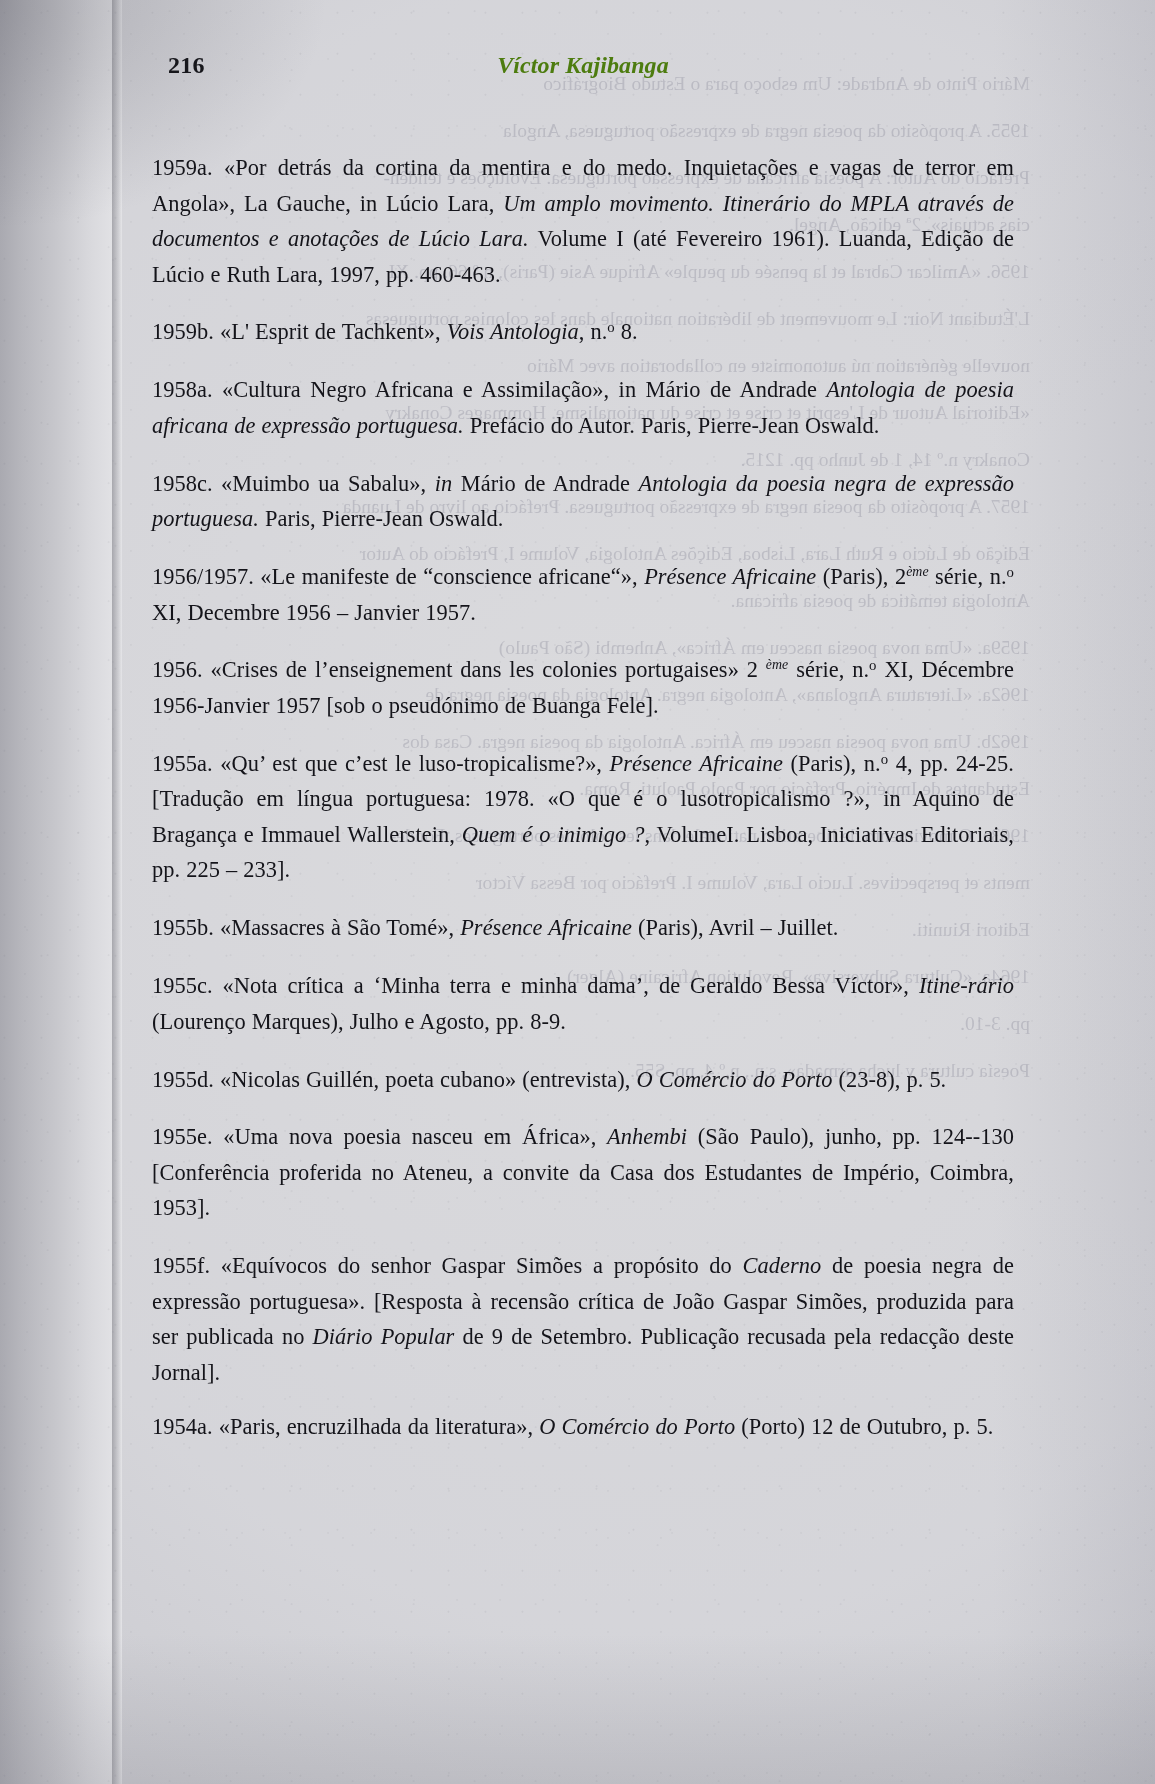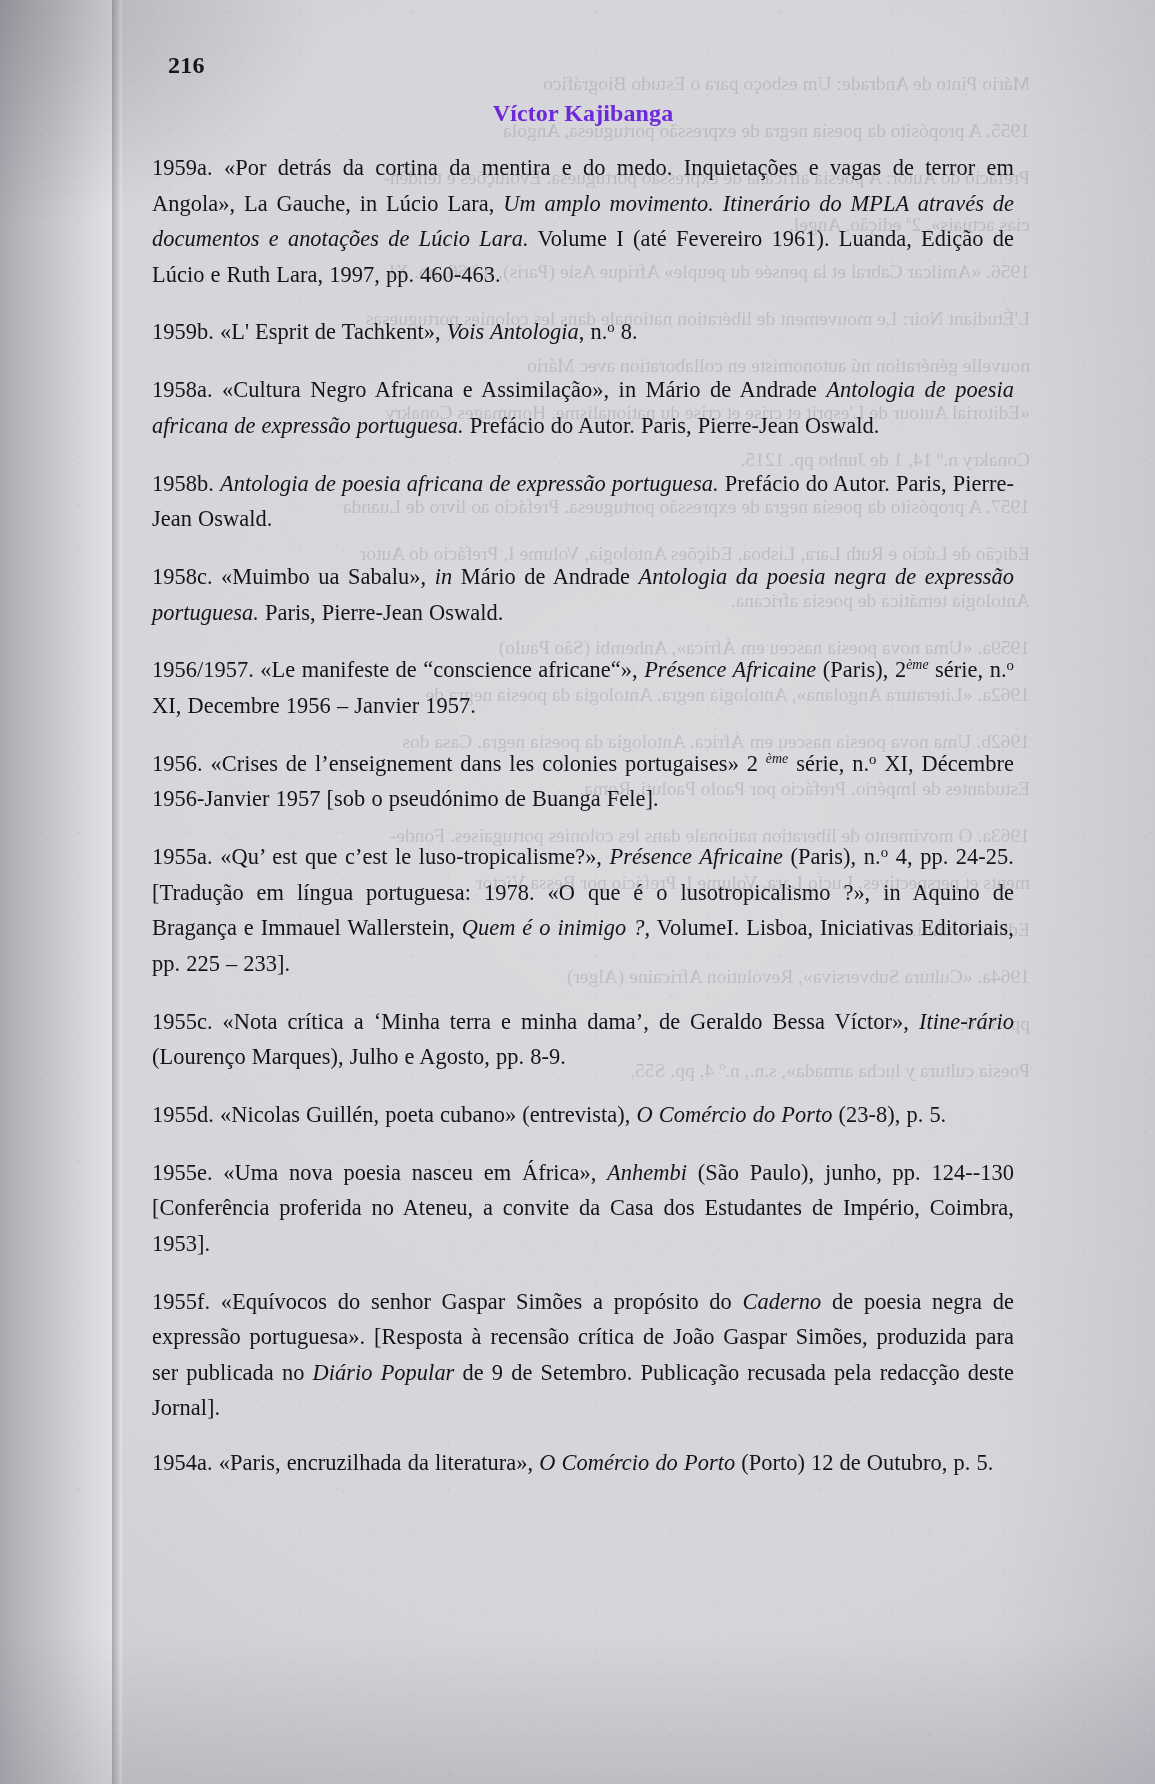--- a/index.html
+++ b/index.html
@@ -92,25 +92,25 @@
     font-size: 24px;
     font-weight: bold;
     letter-spacing: .2px;
     color: #17171c;
   }
   .head-title {
     position: absolute;
     left: 0; right: 0;
     top: 0;
     text-align: center;
+    font-style: italic;
     font-weight: bold;
     font-size: 24px;
-    color: #6d28d9;
+    color: #4d7c0f;
     letter-spacing: .1px;
-    margin-top: 48px;
   }
   .ref-list { margin-top: 40px; }
   .ref {
     font-size: 22.4px;
     line-height: 35.5px;
     text-align: justify;
     text-justify: inter-word;
     color: #14141a;
     margin-bottom: 19px;
     letter-spacing: .05px;
@@ -158,25 +158,25 @@
 
     <div class="running-head">
       <div class="folio">216</div>
       <div class="head-title">Víctor Kajibanga</div>
     </div>
 
     <div class="ref-list">
         <p class="ref">1959a. «Por detrás da cortina da mentira e do medo. Inquietações e vagas de terror em Angola», La Gauche, in Lúcio Lara, <i>Um amplo movimento. Itinerário do MPLA através de documentos e anotações de Lúcio Lara.</i> Volume I (até Fevereiro 1961). Luanda, Edição de Lúcio e Ruth Lara, 1997, pp. 460-463.</p>
         <p class="ref">1959b. «L' Esprit de Tachkent», <i>Vois Antologia</i>, n.<sup class="deg">o</sup> 8.</p>
         <p class="ref">1958a. «Cultura Negro Africana e Assimilação», in Mário de Andrade <i>Antologia de poesia africana de expressão portuguesa.</i> Prefácio do Autor. Paris, Pierre-Jean Oswald.</p>
-        <p class="ref">1958b. <i>Antologia de poesia africana de expressão portuguesa.</i> Prefácio do Autor. Paris, Pierre-Jean Oswald.</p>
         <p class="ref">1958c. «Muimbo ua Sabalu», <i>in</i> Mário de Andrade <i>Antologia da poesia negra de expressão portuguesa.</i> Paris, Pierre-Jean Oswald.</p>
         <p class="ref">1956/1957. «Le manifeste de “conscience africane“», <i>Présence Africaine</i> (Paris), 2<sup class="ord">ème</sup> série, n.<sup class="deg">o</sup> XI, Decembre 1956 – Janvier 1957.</p>
         <p class="ref">1956. «Crises de l’enseignement dans les colonies portugaises» 2 <sup class="ord">ème</sup> série, n.<sup class="deg">o</sup> XI, Décembre 1956-Janvier 1957 [sob o pseudónimo de Buanga Fele].</p>
         <p class="ref">1955a. «Qu’ est que c’est le luso-tropicalisme?», <i>Présence Africaine</i> (Paris), n.<sup class="deg">o</sup> 4, pp. 24-25. [Tradução em língua portuguesa: 1978. «O que é o lusotropicalismo ?», in Aquino de Bragança e Immauel Wallerstein, <i>Quem é o inimigo ?</i>, VolumeI. Lisboa, Iniciativas Editoriais, pp. 225 – 233].</p>
+        <p class="ref">1955b. «Massacres à São Tomé», <i>Présence Africaine</i> (Paris), Avril – Juillet.</p>
         <p class="ref">1955c. «Nota crítica a ‘Minha terra e minha dama’, de Geraldo Bessa Víctor», <i>Itine-rário</i> (Lourenço Marques), Julho e Agosto, pp. 8-9.</p>
         <p class="ref">1955d. «Nicolas Guillén, poeta cubano» (entrevista), <i>O Comércio do Porto</i> (23-8), p. 5.</p>
         <p class="ref">1955e. «Uma nova poesia nasceu em África», <i>Anhembi</i> (São Paulo), junho, pp. 124--130 [Conferência proferida no Ateneu, a convite da Casa dos Estudantes de Império, Coimbra, 1953].</p>
         <p class="ref">1955f. «Equívocos do senhor Gaspar Simões a propósito do <i>Caderno</i> de poesia negra de expressão portuguesa». [Resposta à recensão crítica de João Gaspar Simões, produzida para ser publicada no <i>Diário Popular</i> de 9 de Setembro. Publicação recusada pela redacção deste Jornal].</p>
         <p class="ref">1954a. «Paris, encruzilhada da literatura», <i>O Comércio do Porto</i> (Porto) 12 de Outubro, p. 5.</p>
       </div>
 
   </div>
 
   <div id="bottom-shade"></div>

